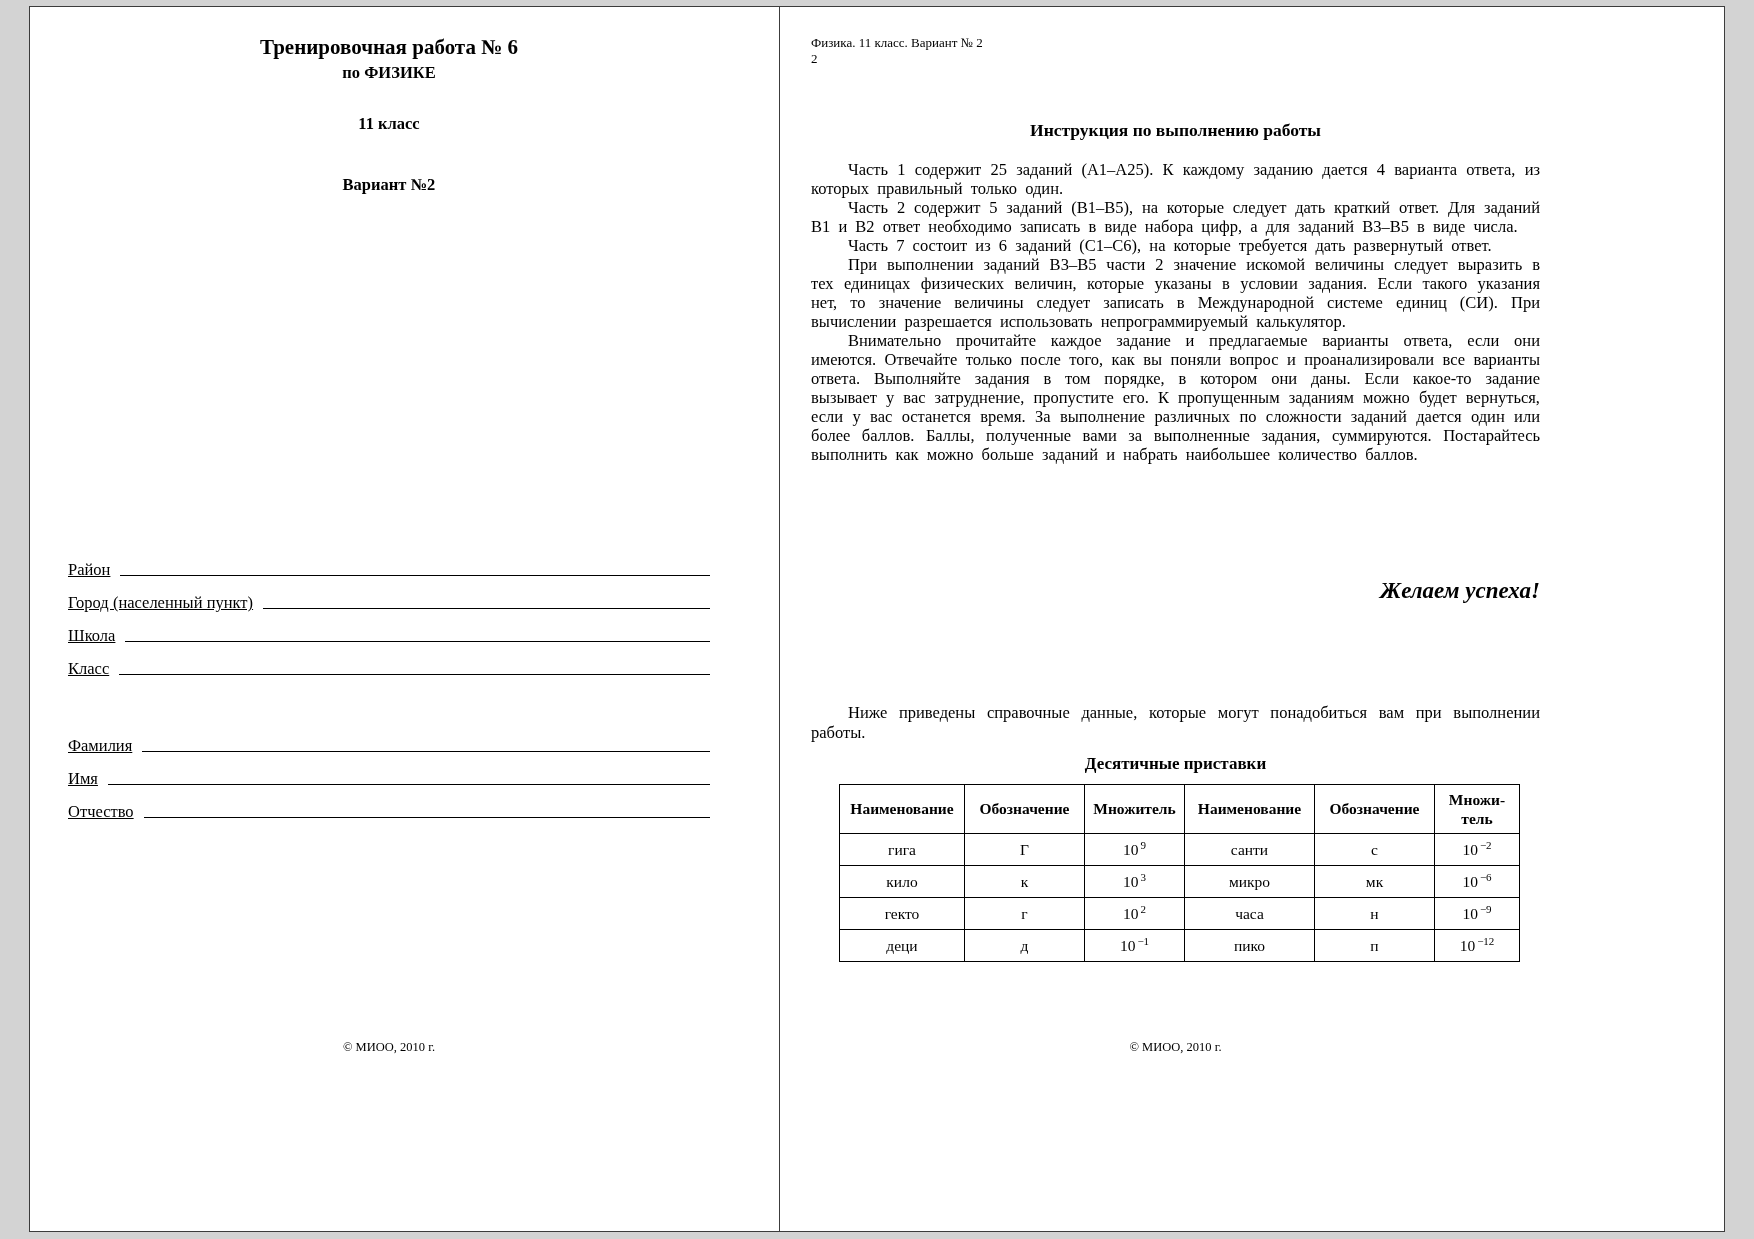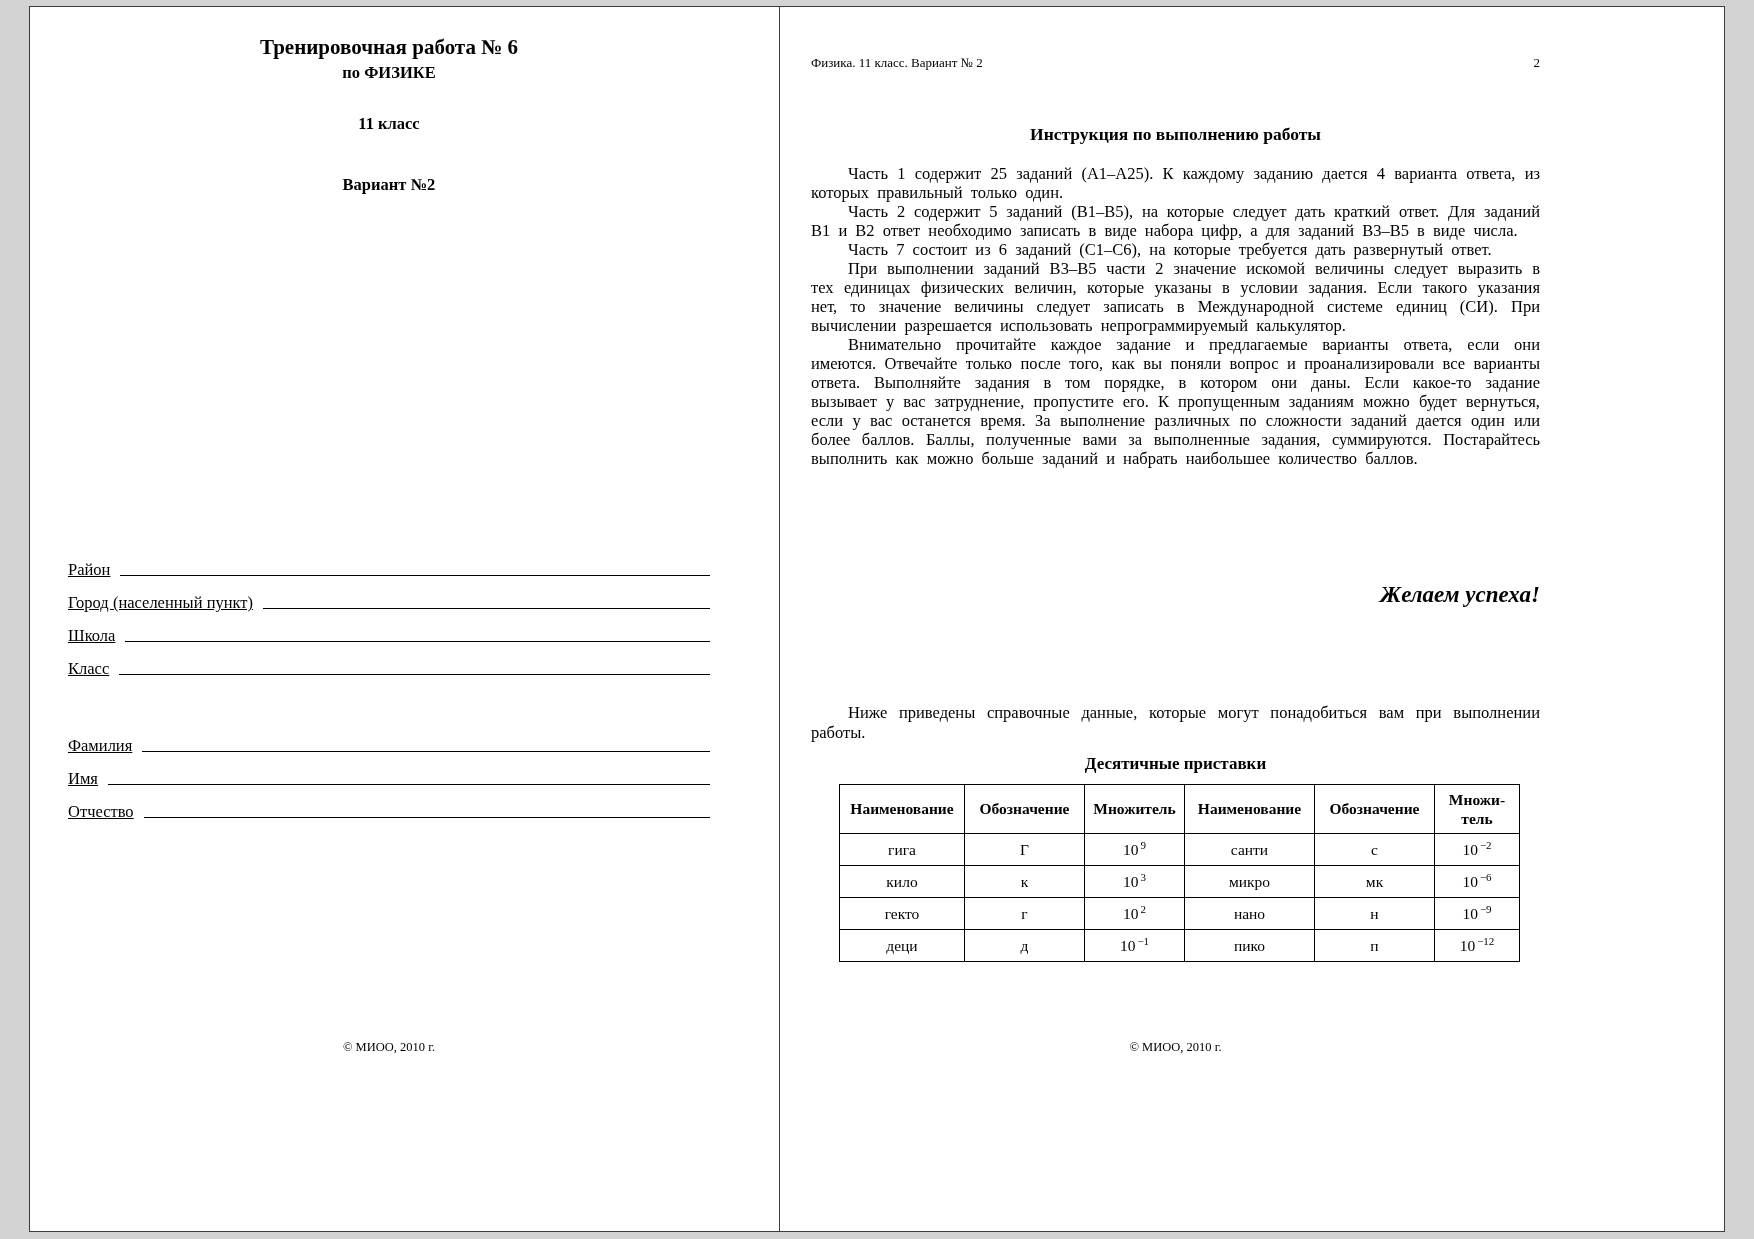--- a/index.html
+++ b/index.html
@@ -54,22 +54,23 @@
   }
   .pl-footer { left: 38px; width: 642px; }
   .pr-footer { left: 31px; width: 729px; }
 
   
   .pr-content { position: absolute; left: 31px; top: 0; width: 729px; }
   .pr-header {
     display: flex;
     justify-content: space-between;
     align-items: baseline;
-    margin-top: 48px;
+    margin-top: 28px;
     font-size: 13px;
+    flex-direction: column;
   }
   .instr-title { margin: 53px 0 0 0; text-align: center; font-size: 17.5px; font-weight: bold; }
   .instr {
     margin-top: 19px;
     height: 404px;
     font-size: 16.5px;
     line-height: 19px;
     word-spacing: 4px;
   }
   .instr p { margin: 0; text-indent: 37px; text-align: justify; }
@@ -213,21 +214,21 @@
             <td>к</td>
             <td><span>10</span><sup>3</sup></td>
             <td>микро</td>
             <td>мк</td>
             <td><span>10</span><sup>−6</sup></td>
           </tr>
           <tr>
             <td>гекто</td>
             <td>г</td>
             <td><span>10</span><sup>2</sup></td>
-            <td>нано</td>
+            <td>часа</td>
             <td>н</td>
             <td><span>10</span><sup>−9</sup></td>
           </tr>
           <tr>
             <td>деци</td>
             <td>д</td>
             <td><span>10</span><sup>−1</sup></td>
             <td>пико</td>
             <td>п</td>
             <td><span>10</span><sup>−12</sup></td>

